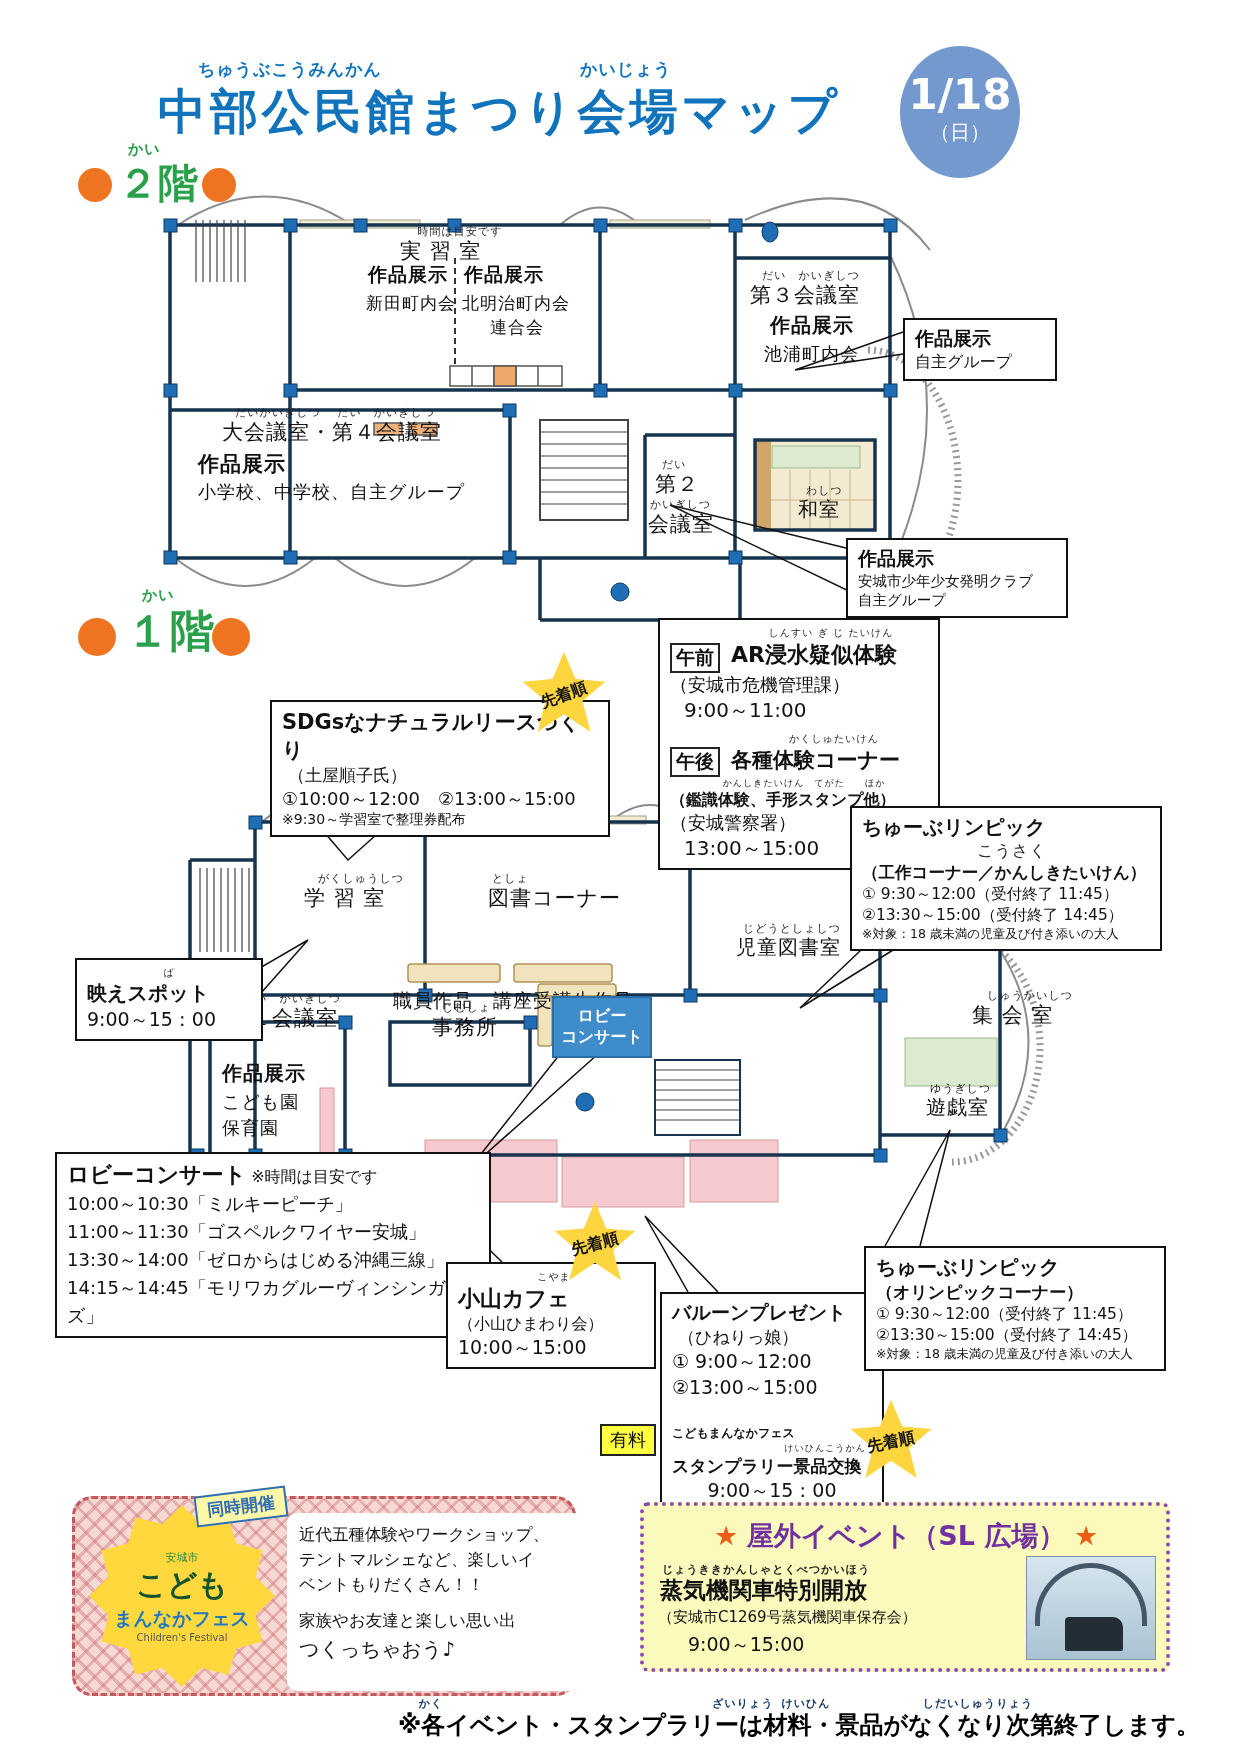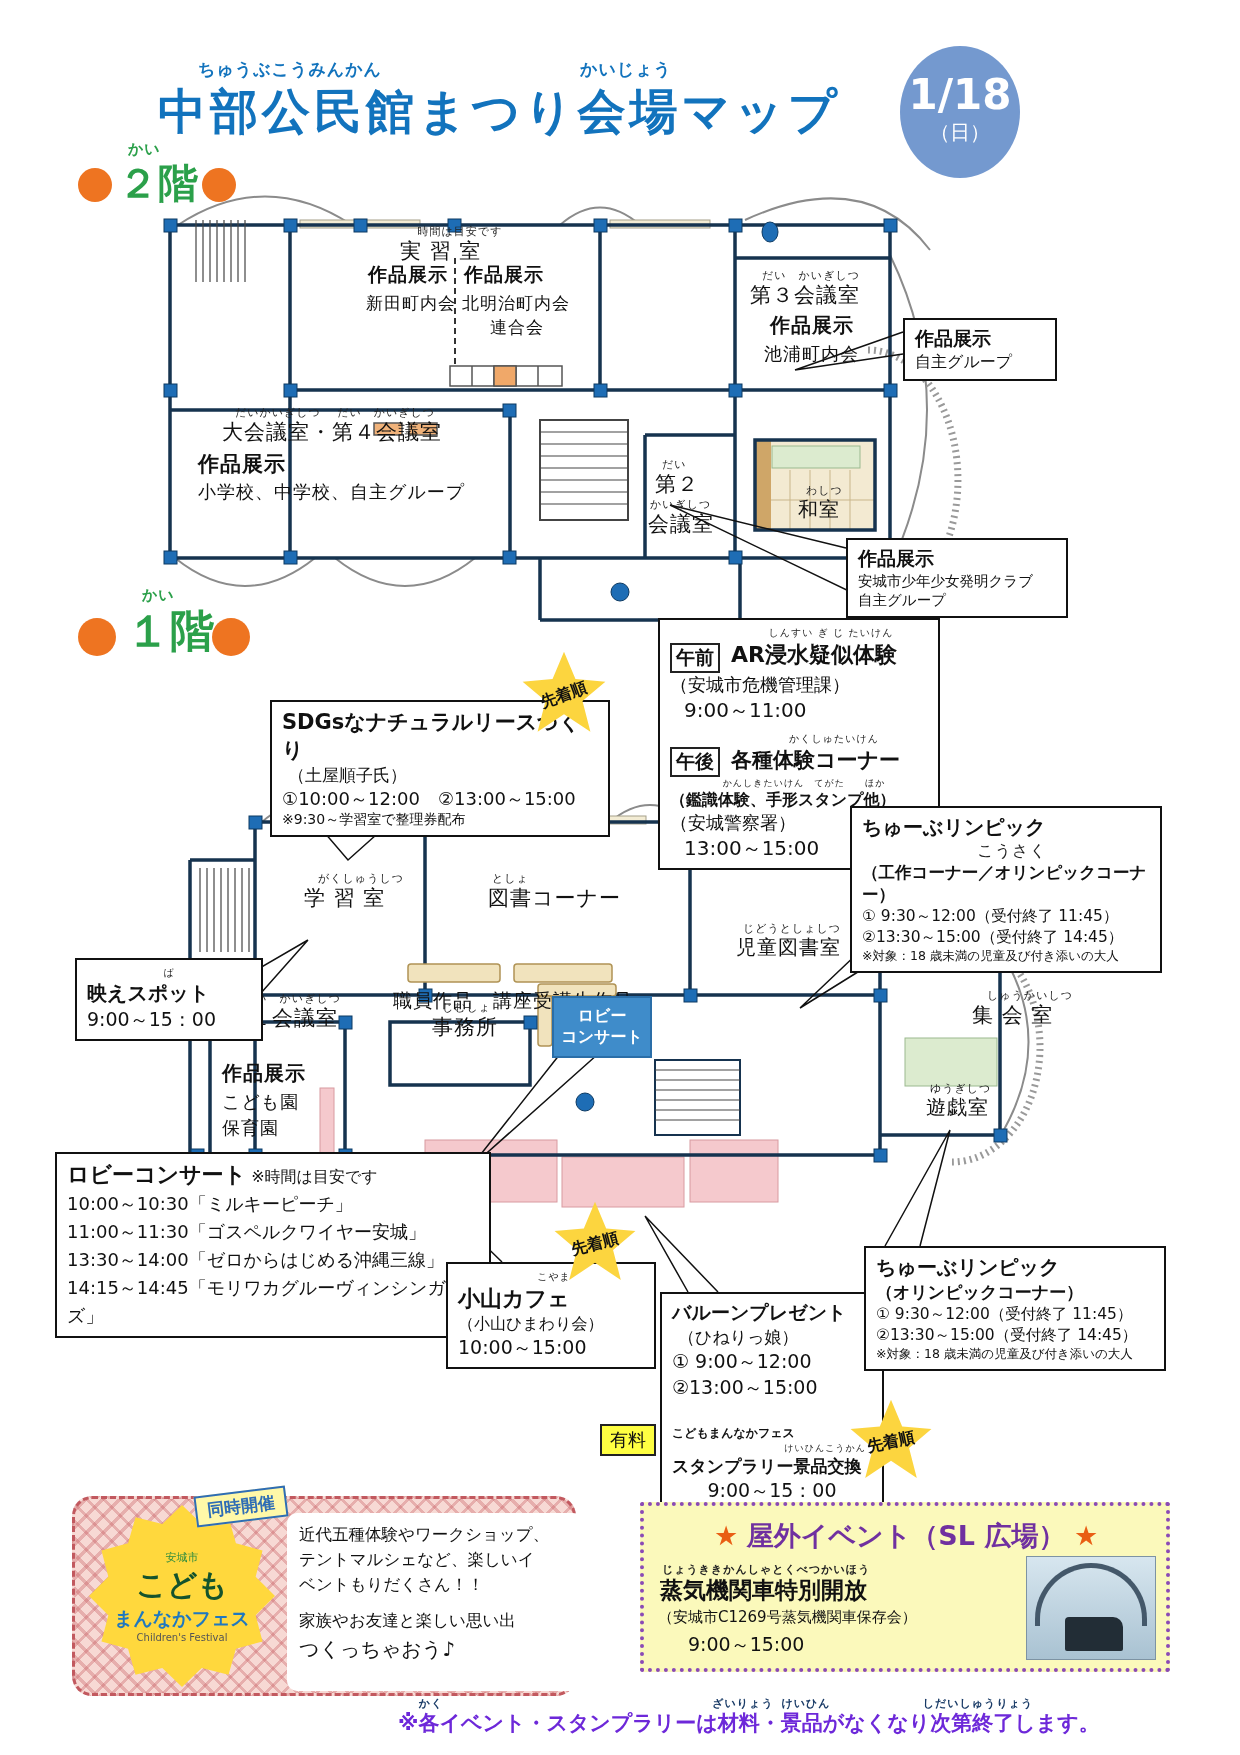--- a/index.html
+++ b/index.html
@@ -17,21 +17,21 @@
             text-align:center;font-weight:bold;z-index:5;display:flex;flex-direction:column;justify-content:center}
   .ampm{display:inline-block;border:2px solid #222;padding:0 4px;font-weight:bold;font-size:19px;margin-right:6px;vertical-align:middle}
   .star{position:absolute;z-index:7}
   .star-shape{width:100%;height:100%;background:#fcd53f;
     clip-path:polygon(50% 2%,63% 33%,97% 36%,71% 58%,80% 93%,50% 73%,20% 93%,29% 58%,3% 36%,37% 33%);
     filter:drop-shadow(0 0 2px #d98e2b)}
   .star-label{position:absolute;left:0;right:0;top:40%;text-align:center;font-weight:bold;font-size:16px}
   .badge{position:absolute;background:#7499cf;border-radius:50%;z-index:4;color:#fff;text-align:center}
   .yellowtag{position:absolute;background:#ffff42;border:2px solid #222;z-index:6;
              text-align:center;font-size:18px;padding:2px 8px}
-  .outdoor{position:absolute;background:#fbf9bb;border:4px dotted #8a4ab6;border-radius:2px;z-index:5}
+  .outdoor{position:absolute;background:#fbf9bb;border:4px dotted #8a4ab6;border-radius:8px;z-index:5}
   .kodomo{position:absolute;border:3px dashed #c2595f;border-radius:20px;z-index:5;
           background-color:#f7d9d4;
           background-image:repeating-linear-gradient(45deg,rgba(199,95,99,.35) 0 3px,transparent 3px 12px),
                            repeating-linear-gradient(-45deg,rgba(199,95,99,.35) 0 3px,transparent 3px 12px)}
   .burst{position:absolute;background:#ffd83d;
     clip-path:polygon(100% 50%,89.6% 60.6%,93.3% 75%,79% 79%,75% 93.3%,60.6% 89.6%,50% 100%,39.4% 89.6%,25% 93.3%,21% 79%,6.7% 75%,10.4% 60.6%,0% 50%,10.4% 39.4%,6.7% 25%,21% 21%,25% 6.7%,39.4% 10.4%,50% 0%,60.6% 10.4%,75% 6.7%,79% 21%,93.3% 25%,89.6% 39.4%);
     display:flex;flex-direction:column;align-items:center;justify-content:center;text-align:center}
   .ribbon{position:absolute;background:#fff8a8;border:2px solid #2f6db5;color:#2f6db5;
           font-weight:bold;font-size:17px;padding:2px 10px;transform:rotate(-7deg);z-index:8}
   .panel{position:absolute;background:#fff;border-radius:10px;padding:10px 12px;z-index:6}
@@ -290,21 +290,21 @@
   </div>
   <div class="furi" style="position:static;display:block;padding-left:10px;font-size:9px">かんしきたいけん　てがた　　ほか</div>
   <div class="b" style="font-size:16px">（鑑識体験、手形スタンプ他）</div>
   <div style="font-size:18px">（安城警察署）</div>
   <div style="font-size:20px;padding-left:14px">13:00～15:00</div>
 </div>
 
 <div class="callout" style="left:850px;top:806px;width:288px">
   <div class="b" style="font-size:20px">ちゅーぶリンピック</div>
   <div class="furi" style="position:static;display:block;padding-left:12px;font-size:16px">こうさく</div>
-  <div class="b" style="font-size:16.5px">（工作コーナー／オリンピックコーナー）</div>
+  <div class="b" style="font-size:16.5px">（工作コーナー／かんしきたいけん）</div>
   <div style="font-size:15.5px">① 9:30～12:00（受付終了 11:45）</div>
   <div style="font-size:15.5px">②13:30～15:00（受付終了 14:45）</div>
   <div style="font-size:12.5px">※対象：18 歳未満の児童及び付き添いの大人</div>
 </div>
 
 <div class="callout" style="left:75px;top:958px;width:164px">
   <div class="furi" style="position:static;display:block;font-size:10px">ば</div>
   <div class="b" style="font-size:20px">映えスポット</div>
   <div style="font-size:19px">9:00～15：00</div>
 </div>
@@ -386,14 +386,14 @@
     <div style="font-size:16.5px;line-height:1.5;margin-top:12px">家族やお友達と楽しい思い出</div>
     <div style="font-size:20px;line-height:1.5">つくっちゃおう♪</div>
   </div>
 </div>
 
 <div class="abs" style="left:398px;top:1696px;width:800px;height:50px;z-index:5">
   <div class="furi b" style="left:11px;top:0;width:44px;color:#183a66">かく</div>
   <div class="furi b" style="left:300px;top:0;width:90px;color:#183a66">ざいりょう</div>
   <div class="furi b" style="left:368px;top:0;width:80px;color:#183a66">けいひん</div>
   <div class="furi b" style="left:495px;top:0;width:170px;color:#183a66">しだいしゅうりょう</div>
-  <div class="b" style="position:absolute;left:0;top:13px;font-size:21px;color:#6d28d9;white-space:nowrap">※各イベント・スタンプラリーは材料・景品がなくなり次第終了します。</div>
+  <div class="b" style="position:absolute;left:0;top:13px;font-size:24px;color:#000000;white-space:nowrap">※各イベント・スタンプラリーは材料・景品がなくなり次第終了します。</div>
 </div>
 
 </body></html>

